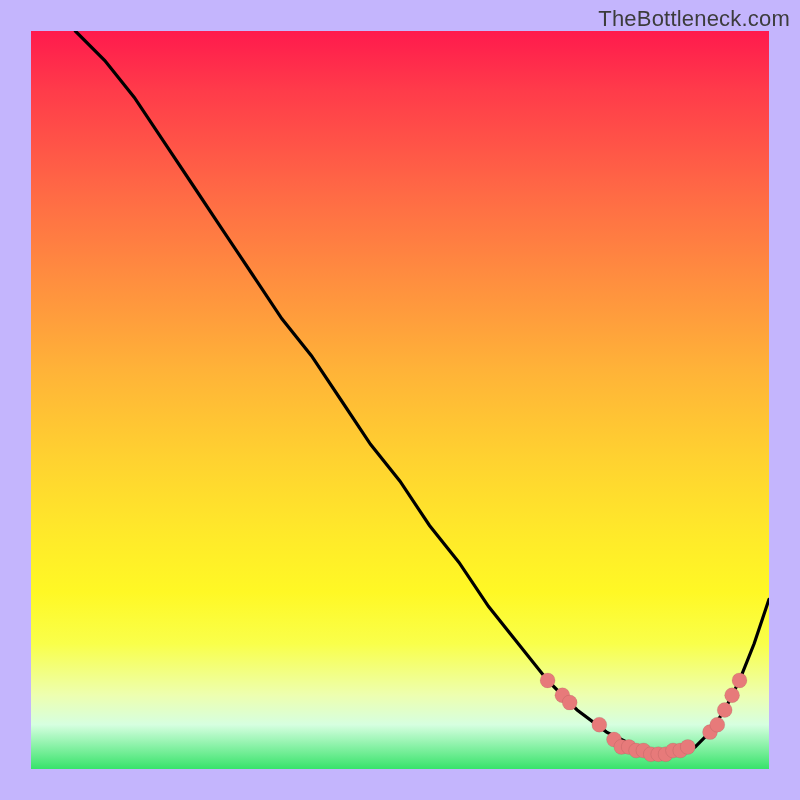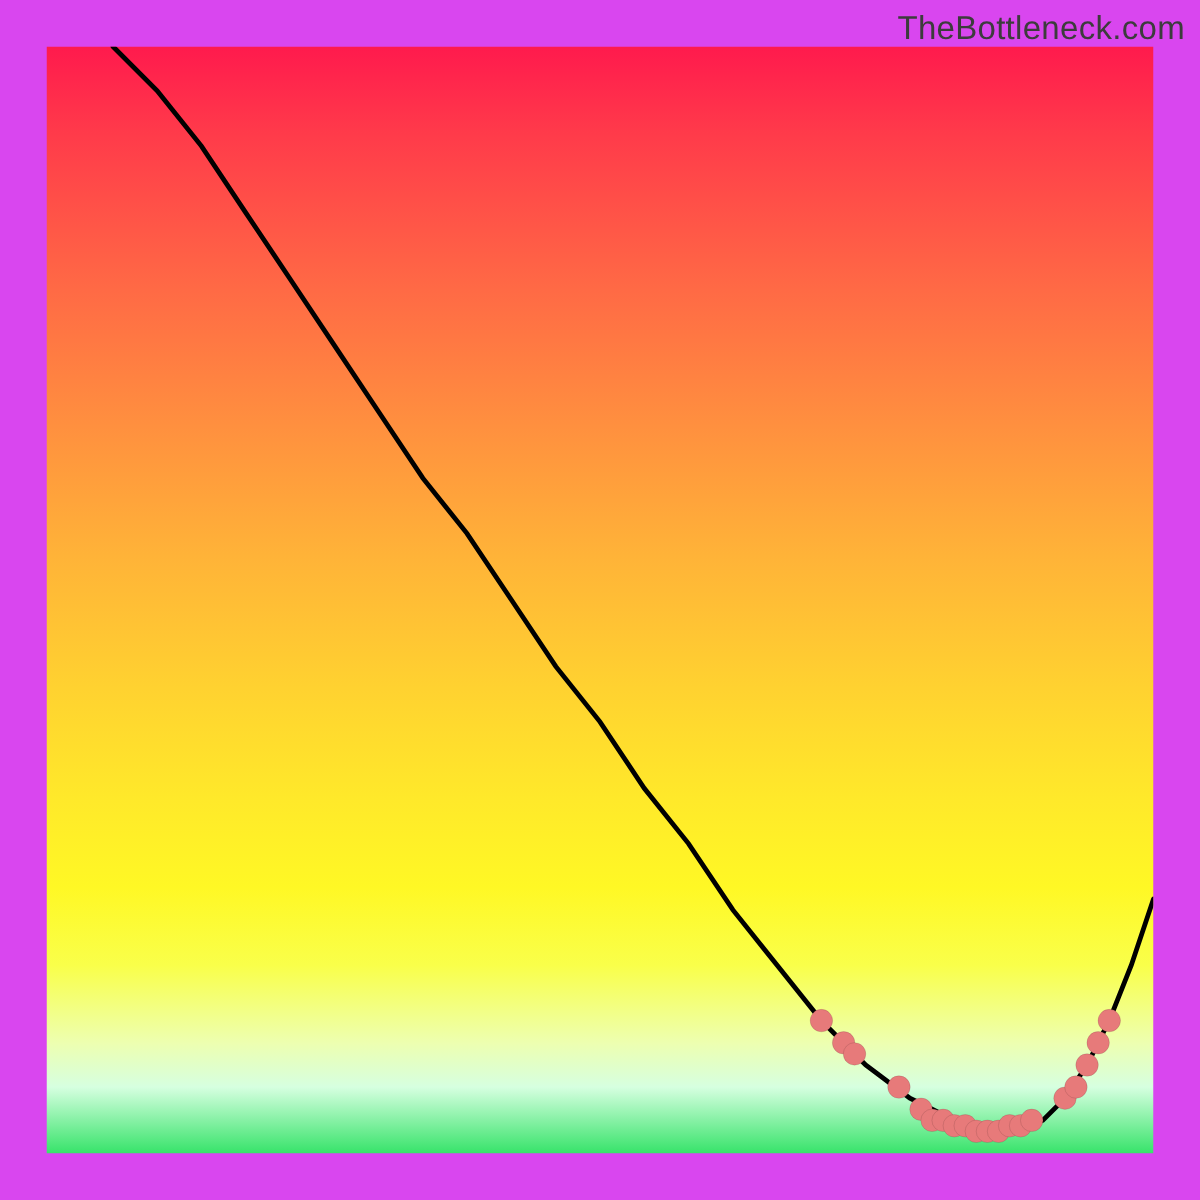--- a/index.html
+++ b/index.html
@@ -7,21 +7,21 @@
     padding: 0;
     width: 800px;
     height: 800px;
     background: #000;
     overflow: hidden;
     font-family: Arial, Helvetica, sans-serif;
   }
   .frame {
     position: absolute;
     inset: 0;
-    background: #d946ef;
+    background: #c4b5fd;
   }
   .plot {
     position: absolute;
     left: 31px;
     top: 31px;
     width: 738px;
     height: 738px;
     overflow: hidden;
   }
   .gradient {

